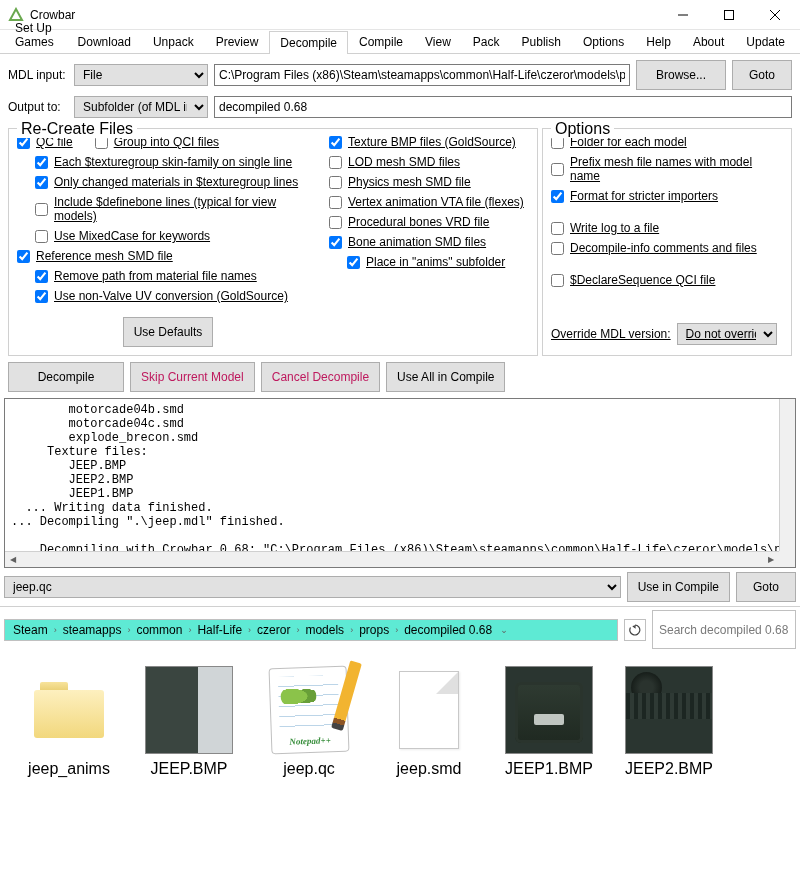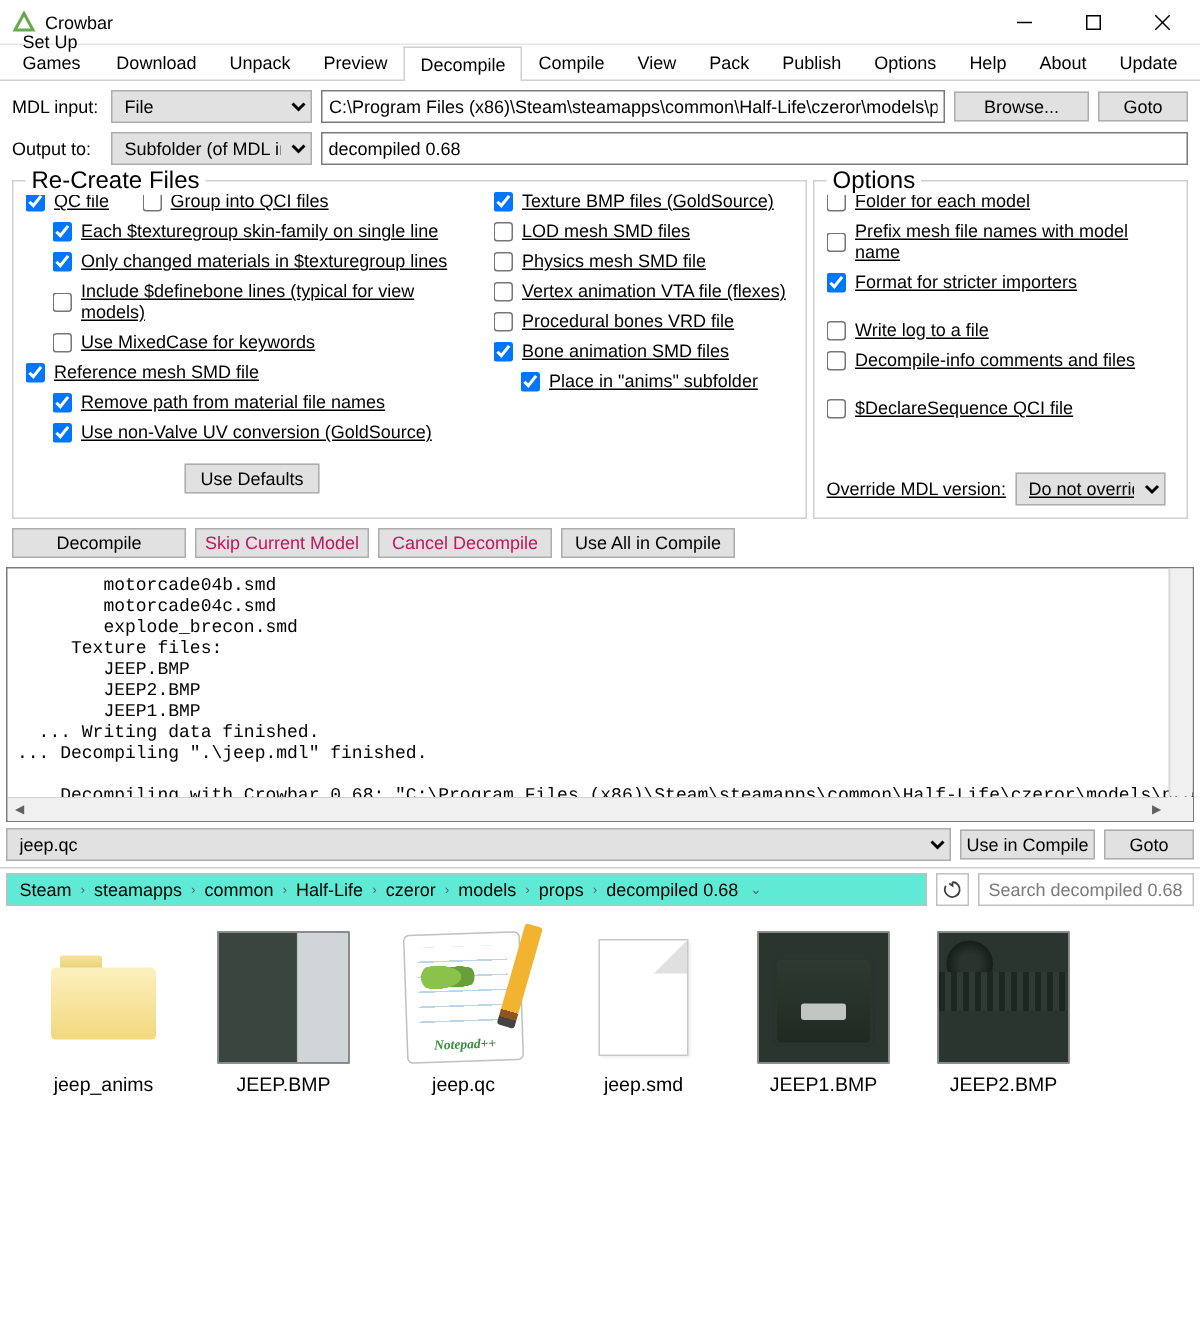--- a/index.html
+++ b/index.html
@@ -15,21 +15,21 @@
 .tabs { display: flex; height: 24px; background: #fff; border-bottom: 1px solid #d0d0d0; padding: 0 4px; align-items: flex-end; }
 .tab { padding: 4px 10px 4px; border: 1px solid transparent; border-bottom: none; font-size: 12px; cursor: default; position: relative; }
 .tab.active { border-color: #d0d0d0; background: #fff; z-index: 1; bottom: -1px; }
 
 
 .form-area { padding: 6px 8px 4px; }
 .row { display: flex; align-items: center; gap: 6px; margin-bottom: 6px; }
 .label { width: 60px; }
 select, input[type=text] { font: inherit; border: 1px solid #7a7a7a; padding: 2px 4px; height: 22px; background: #fff; }
 select { background: #e1e1e1; border-color: #adadad; }
-.btn { font: inherit; border: 1px solid #adadad; background: #e1e1e1; padding: 2px 0; height: 20px; min-width: 60px; cursor: default; }
+.btn { font: inherit; border: 1px solid #adadad; background: #e1e1e1; padding: 2px 10px; height: 30px; min-width: 60px; cursor: default; }
 .btn:disabled { color: #be185d; }
 .wide-btn { min-width: 90px; }
 .file-select { width: 134px; }
 .out-select { width: 134px; }
 
 
 .groups { display: flex; padding: 0 8px; gap: 4px; }
 .groupbox { border: 1px solid #d0d0d0; padding: 6px 8px 8px; position: relative; }
 .groupbox > legend { position: absolute; top: -9px; left: 8px; background: #fff; padding: 0 4px; font-size: 16px; }
 .recreate { flex: 1; display: flex; gap: 10px; }
@@ -62,26 +62,26 @@
 .compile-row { display: flex; gap: 6px; padding: 4px 4px; align-items: center; }
 .compile-row select { flex: 1; }
 
 
 .explorer-top { display: flex; align-items: center; gap: 6px; padding: 3px 4px; border-top: 1px solid #d0d0d0; }
 .breadcrumb { flex: 1; display: flex; align-items: center; gap: 0; border: 1px solid #c0c0c0; height: 22px; padding: 0 4px; background: #5eead4; overflow: hidden; }
 .crumb { padding: 0 4px; white-space: nowrap; }
 .crumb-sep { color: #606060; font-size: 9px; padding: 0 2px; }
 .crumb-dd { color: #606060; font-size: 9px; padding: 0 4px; }
 .refresh-btn { width: 22px; height: 22px; border: 1px solid #c0c0c0; background: #fff; display: flex; align-items: center; justify-content: center; }
-.search-box { width: 144px; height: 22px; border: 1px solid #c0c0c0; padding: 0 6px; color: #7a7a7a; display: flex; align-items: center; }
+.search-box { width: 144px; height: 39px; border: 1px solid #c0c0c0; padding: 0 6px; color: #7a7a7a; display: flex; align-items: center; }
 
 .file-view { display: flex; flex-wrap: wrap; gap: 12px 30px; padding: 14px 24px; }
 .file-item { width: 90px; display: flex; flex-direction: column; align-items: center; gap: 6px; }
 .file-icon { width: 88px; height: 88px; display: flex; align-items: center; justify-content: center; }
-.file-item .fname { font-size: 13px; text-align: center; }
+.file-item .fname { font-size: 16px; text-align: center; }
 
 
 .folder-big { width: 70px; height: 56px; position: relative; }
 .folder-big::before { content: ""; position: absolute; left: 6px; top: 0; width: 28px; height: 10px; background: linear-gradient(#f7e39c,#e8cd6f); border-radius: 2px 2px 0 0; }
 .folder-big::after { content: ""; position: absolute; left: 0; top: 8px; right: 0; bottom: 0; background: linear-gradient(#fdf0bf,#f2d87d); border-radius: 3px; }
 
 .bmp-thumb { width: 88px; height: 88px; background: #2a3530; border: 1px solid #888; position: relative; overflow: hidden; }
 .bmp-thumb.j0::after { content: ""; position: absolute; inset: 0; background: linear-gradient(to right, #3a4540 60%, #d0d5d7 61%); }
 .bmp-thumb.j1::after { content: ""; position: absolute; left: 10%; right: 10%; top: 18%; bottom: 12%; background: linear-gradient(#2f3b32,#1f2921); border-radius: 6px; box-shadow: 0 0 0 3px #2a342d inset; }
 .bmp-thumb.j1::before { content: ""; position: absolute; left: 32%; right: 32%; top: 55%; height: 12%; background: #c0c6c1; border-radius: 2px; z-index: 2; }

